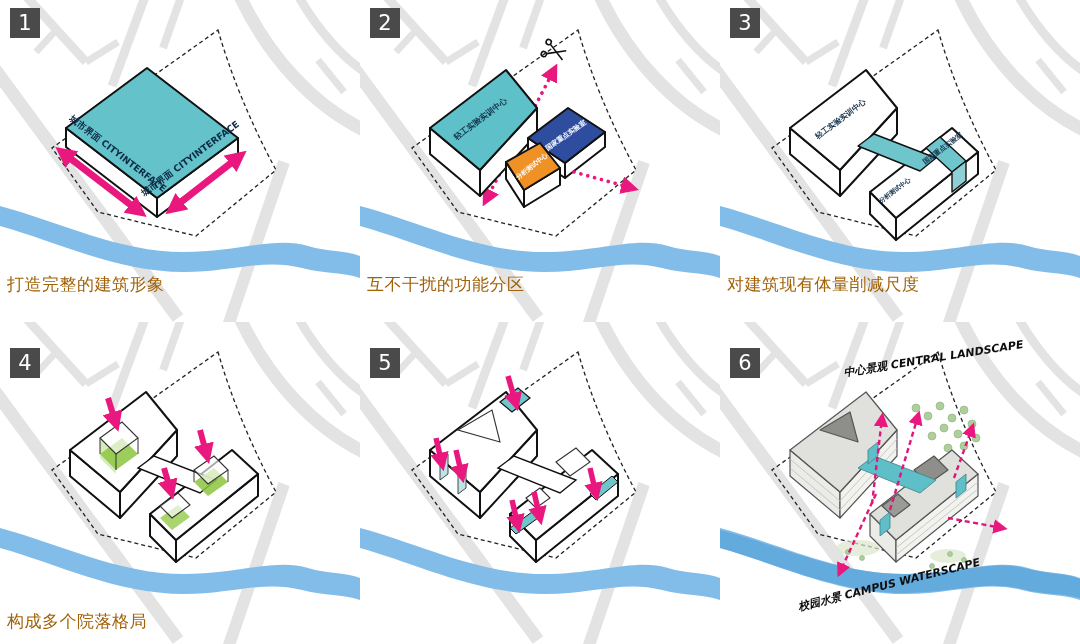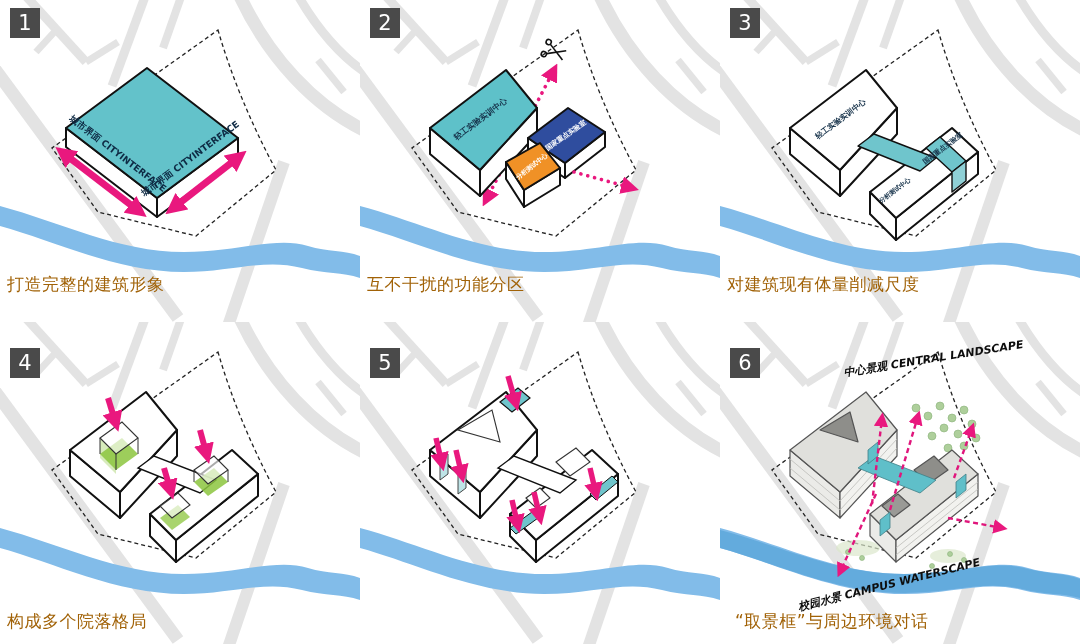--- a/index.html
+++ b/index.html
@@ -278,16 +278,15 @@
       <g stroke="#E0167C" stroke-width="2.4" stroke-dasharray="5 3.5" fill="none">
         <line x1="152" y1="182" x2="162" y2="96" marker-end="url(#mhXL)"></line>
         <line x1="170" y1="188" x2="198" y2="94" marker-end="url(#mhXL)"></line>
         <line x1="234" y1="156" x2="252" y2="106" marker-end="url(#mhXL)"></line>
         <line x1="228" y1="196" x2="282" y2="206" marker-end="url(#mhXL)"></line>
         <line x1="156" y1="172" x2="120" y2="250" marker-end="url(#mhXL)"></line>
       </g>
       <text class="annoTxt" style="font-size:11px" transform="translate(214,40) rotate(-9)">中心景观 CENTRAL LANDSCAPE</text>
       <text class="annoTxt" style="font-size:11px" transform="translate(170,266) rotate(-14)">校园水景 CAMPUS WATERSCAPE</text>
     </svg>
-    <div class="caption">“取景框”与周边环境对话</div>
   </div>
 
 </div>
 
 </body></html>

